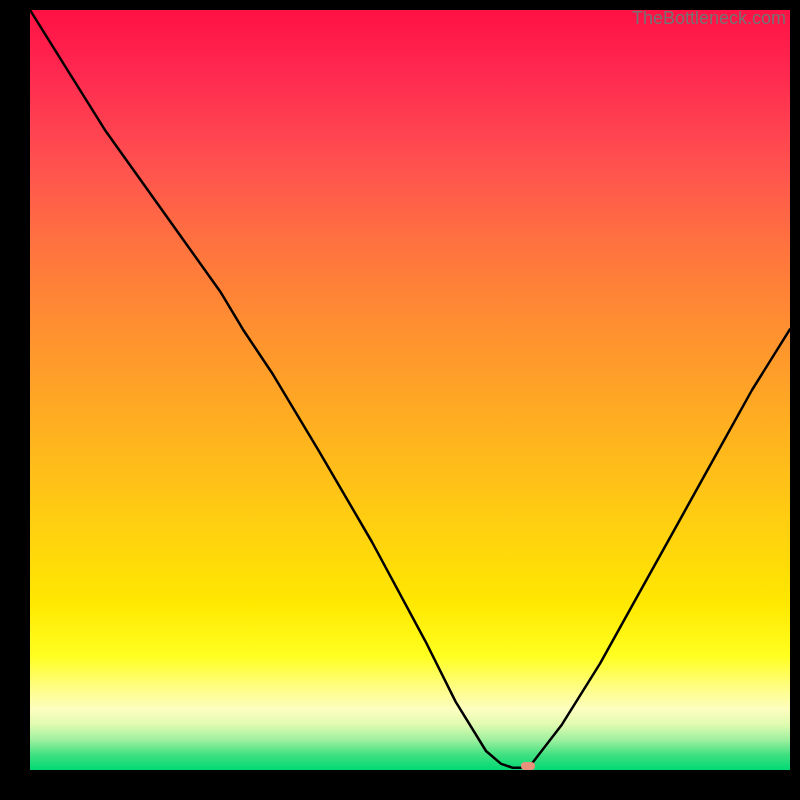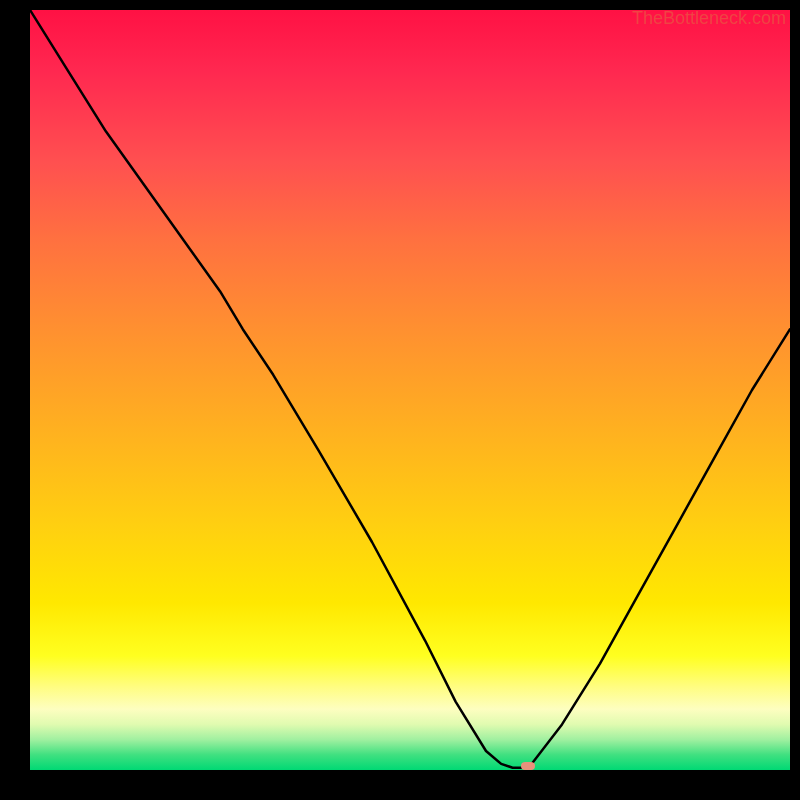--- a/index.html
+++ b/index.html
@@ -62,21 +62,21 @@
     width: 14px;
     height: 8px;
     background: #e8927c;
     border-radius: 4px;
     transform: translate(-50%, -50%);
   }
   .watermark {
     position: absolute;
     top: 8px;
     right: 14px;
-    color: #ef4444;
+    color: #737373;
     font-size: 18px;
     font-weight: 500;
     z-index: 10;
   }
 </style>
 </head>
 <body>
 
 <div class="chart-container">
   <div class="watermark">TheBottleneck.com</div>

